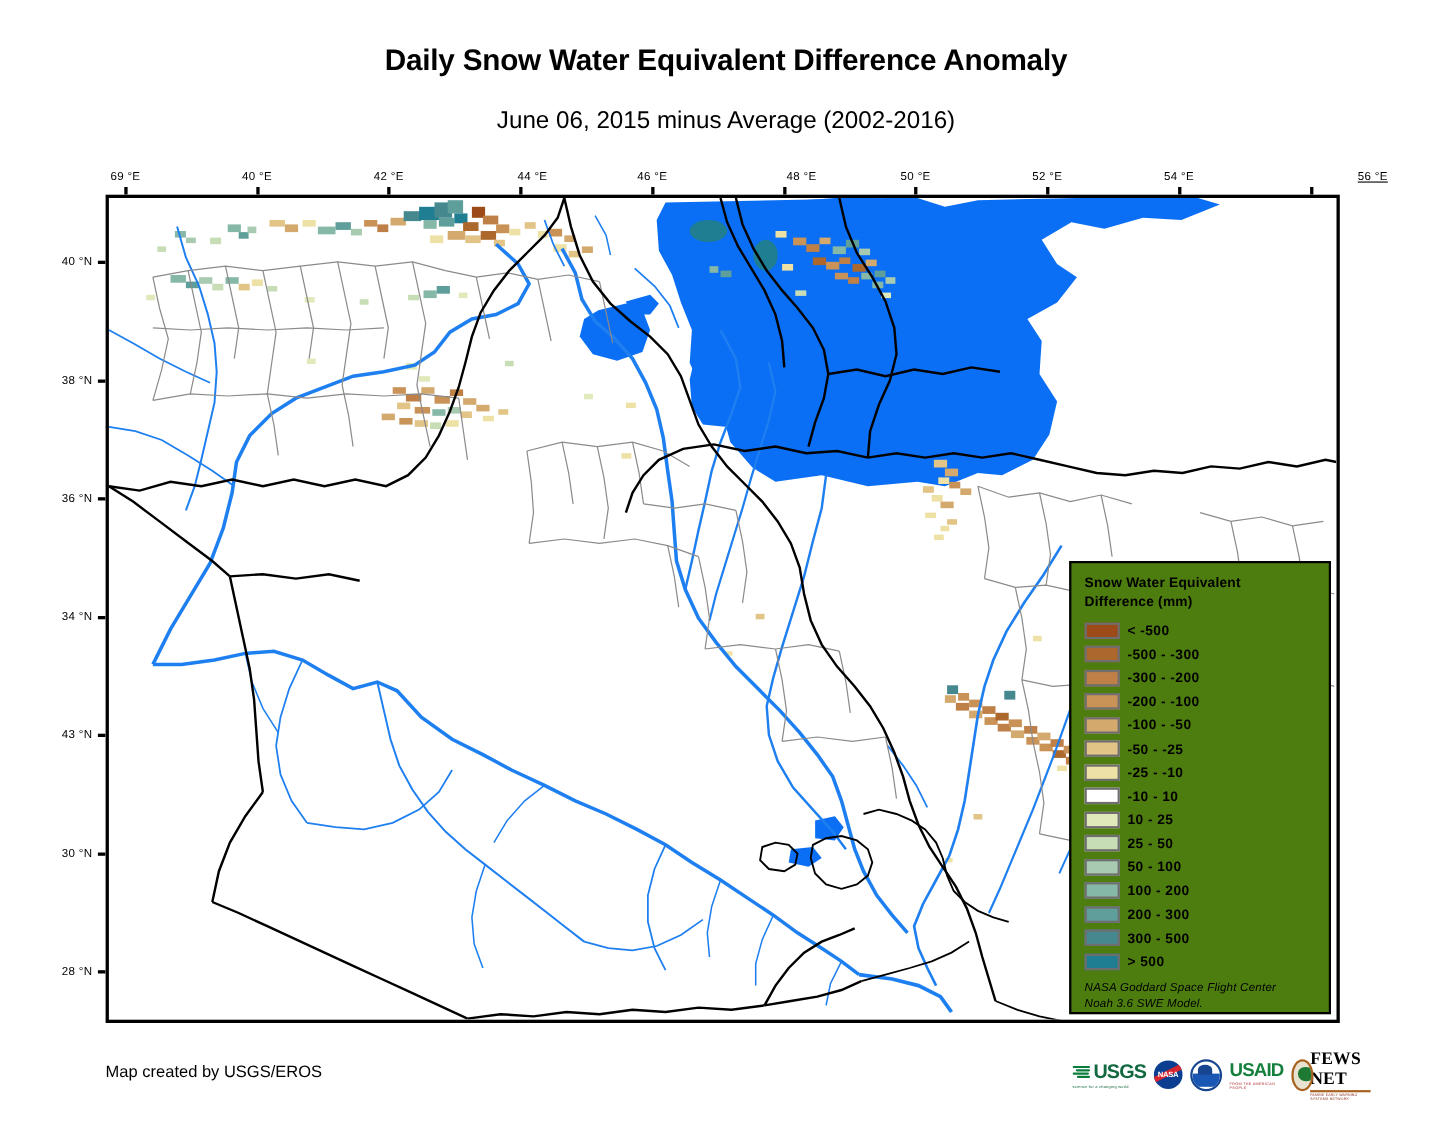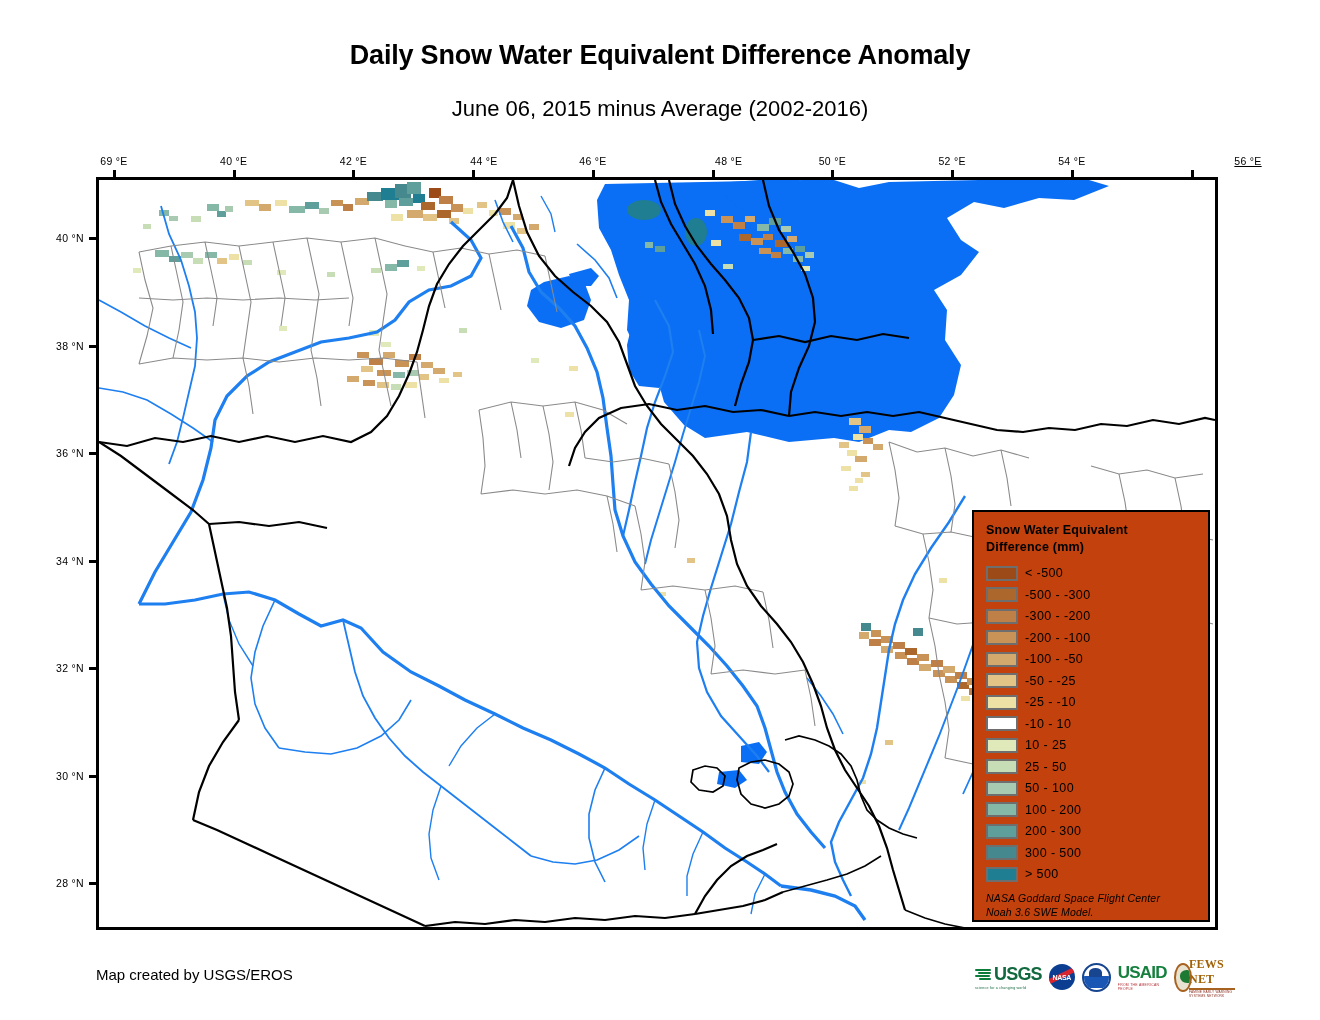--- a/index.html
+++ b/index.html
@@ -20,29 +20,29 @@
   
   .lon-tick{position:absolute;width:3px;height:7px;background:#000;top:170px;}
   .lon-lab{position:absolute;top:155px;font-size:10.5px;transform:translateX(-50%);
            white-space:nowrap;letter-spacing:.3px;}
   .lat-tick{position:absolute;width:7px;height:3px;background:#000;left:89px;}
   .lat-lab{position:absolute;left:84px;font-size:10.5px;transform:translate(-100%,-50%);
            white-space:nowrap;letter-spacing:.3px;}
 
   
   .legend{position:absolute;left:972px;top:510px;width:238px;height:412px;
-          background:#c2410c;border:2px solid #000;box-sizing:border-box;
+          background:#4d7c0f;border:2px solid #000;box-sizing:border-box;
           padding:10px 12px;}
   .legend-title{font-size:12.5px;font-weight:bold;line-height:1.35;margin-bottom:7px;
                 letter-spacing:.2px;}
   .legend-rows{display:flex;flex-direction:column;gap:1px;}
   .legend-row{display:flex;align-items:center;height:20.5px;}
   .swatch{width:32px;height:15px;border:2px solid #6e6e6e;box-sizing:border-box;
           flex:0 0 auto;margin-right:7px;}
-  .legend-label{font-size:12.5px;white-space:nowrap;letter-spacing:.4px;}
+  .legend-label{font-size:12.5px;white-space:nowrap;letter-spacing:.4px;font-weight:bold;}
   .legend-note{margin-top:7px;font-size:10.5px;line-height:1.35;letter-spacing:.2px;font-style:italic;}
 
   
   .credit{position:absolute;left:96px;top:966px;font-size:15px;}
   .logos{position:absolute;left:975px;top:957px;width:245px;height:40px;
          display:flex;align-items:center;gap:7px;}
   .logo{height:30px;display:flex;align-items:center;}
   .usgs-wrap{display:flex;flex-direction:column;align-items:flex-start;}
   .usgs-main{display:flex;align-items:center;}
   .usgs-mark{width:17px;height:15px;margin-right:2px;position:relative;overflow:hidden;}
@@ -63,21 +63,21 @@
                    background:#17458f;border-radius:50% 50% 0 0;}
   .usaid-wrap{display:flex;flex-direction:column;align-items:flex-start;}
   .usaid-text{font-size:17px;font-weight:bold;color:#15803d;letter-spacing:-.8px;}
   .usaid-tag{font-size:3.4px;color:#b1292f;letter-spacing:.3px;}
   .fews-globe{width:25px;height:25px;border-radius:50%;background:#e8e2d0;
               border:2px solid #a8621f;position:relative;overflow:hidden;
               display:flex;align-items:center;justify-content:center;}
   .fews-globe:before{content:"";position:absolute;width:15px;height:13px;background:#1e7a32;
                      border-radius:45% 55% 50% 50%;left:4px;top:5px;}
   .fews-wrap{display:flex;flex-direction:column;align-items:flex-start;margin-left:-3px;}
-  .fews-text{font-size:12px;font-weight:bold;color:#a16207;letter-spacing:.2px;
+  .fews-text{font-size:16px;font-weight:bold;color:#000000;letter-spacing:.2px;
              font-family:"Liberation Serif",serif;}
   .fews-bar{height:2px;background:#a8621f;width:100%;margin-top:1px;}
   .fews-tag{font-size:3.2px;color:#8a2d1f;letter-spacing:.2px;}
 </style>
 </head>
 <body>
 
 <div class="title">Daily Snow Water Equivalent Difference Anomaly</div>
 <div class="subtitle">June 06, 2015 minus Average (2002-2016)</div>
 
@@ -106,21 +106,21 @@
 <div id="lat-axis">
     <div class="lat-tick" style="top: 237px;"></div>
     <div class="lat-lab" style="top: 238px;">40 °N</div>
     <div class="lat-tick" style="top: 344.5px;"></div>
     <div class="lat-lab" style="top: 345.5px;">38 °N</div>
     <div class="lat-tick" style="top: 452px;"></div>
     <div class="lat-lab" style="top: 453px;">36 °N</div>
     <div class="lat-tick" style="top: 559.5px;"></div>
     <div class="lat-lab" style="top: 560.5px;">34 °N</div>
     <div class="lat-tick" style="top: 667px;"></div>
-    <div class="lat-lab" style="top: 668px;">32 °N</div>
+    <div class="lat-lab" style="top: 668px;">43 °N</div>
     <div class="lat-tick" style="top: 774.5px;"></div>
     <div class="lat-lab" style="top: 775.5px;">30 °N</div>
     <div class="lat-tick" style="top: 882px;"></div>
     <div class="lat-lab" style="top: 883px;">28 °N</div>
   </div>
 
 <div class="map-frame">
   <div class="map-clip">
     <svg class="map-svg" width="1116" height="747" viewBox="0 0 1116 747">
 

